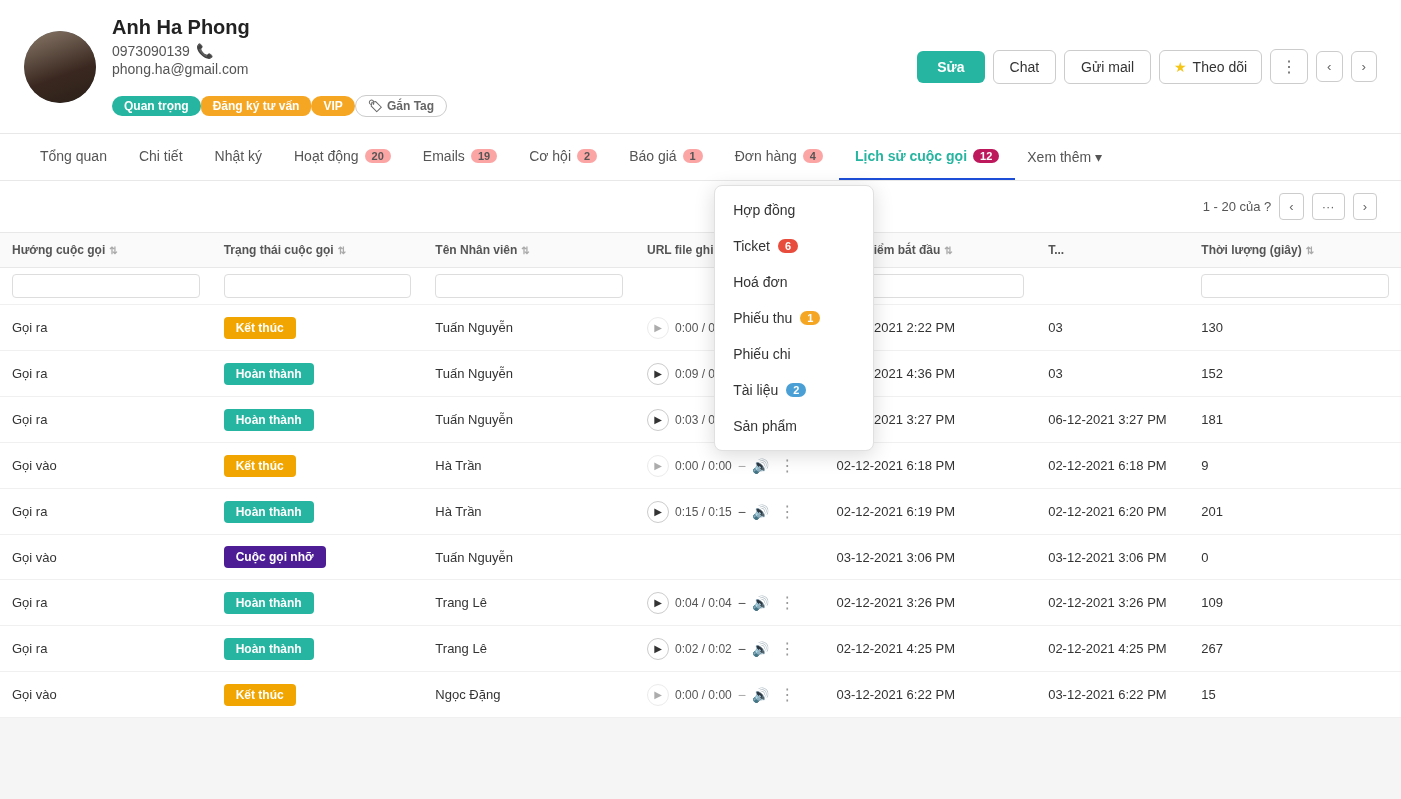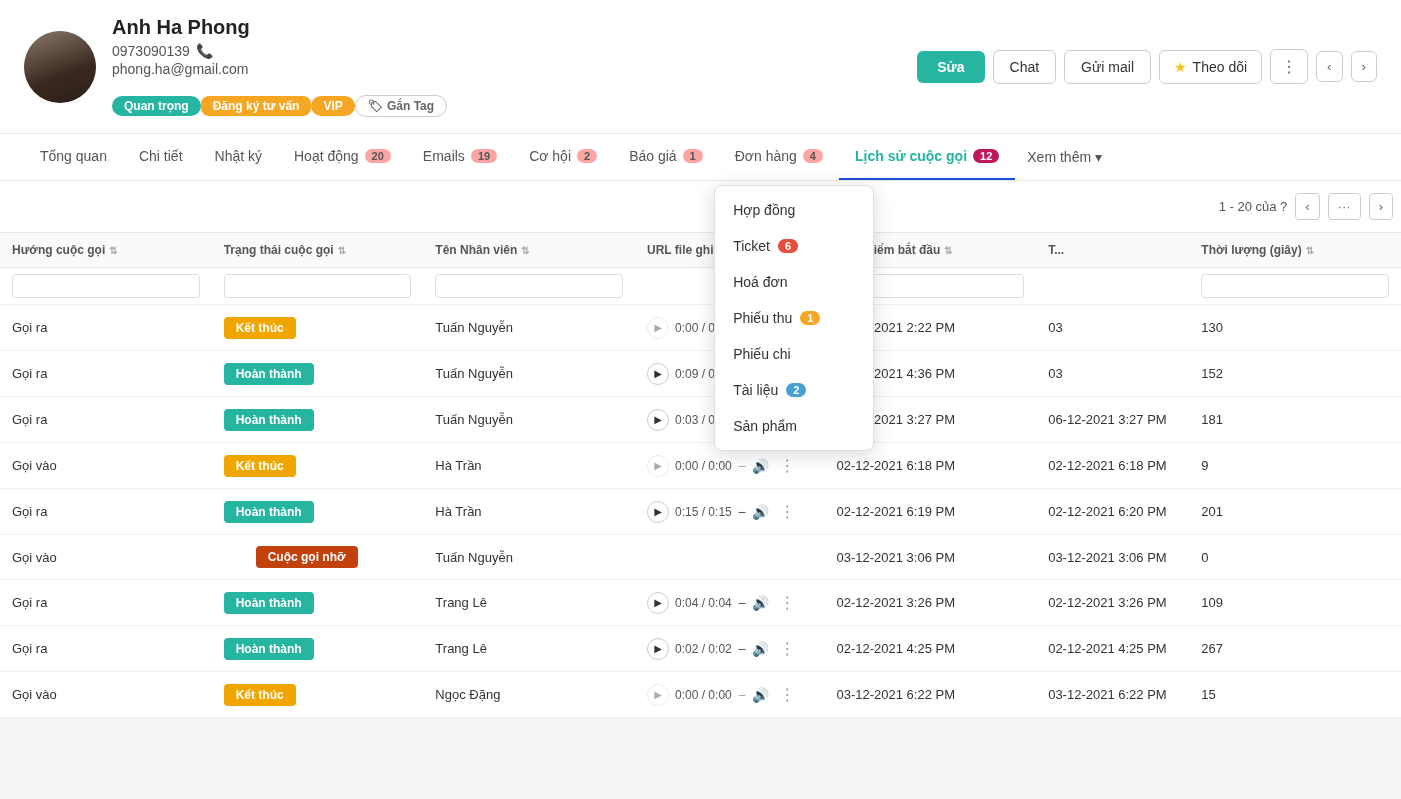--- a/index.html
+++ b/index.html
@@ -63,40 +63,40 @@
     .badge-orange { background: #f5a623; color: #fff; border-radius: 10px; padding: 1px 7px; font-size: 11px; font-weight: 600; }
     .badge-red { background: #e74c3c; color: #fff; border-radius: 10px; padding: 1px 7px; font-size: 11px; font-weight: 600; }
     .tab-more { display: flex; align-items: center; gap: 4px; color: #555; cursor: pointer; padding: 14px 12px; position: relative; }
 
     .content-area {
       background: #fff;
       margin: 0;
       position: relative;
     }
     .table-toolbar {
-      padding: 12px 8px;
+      padding: 12px 24px;
       display: flex;
       align-items: center;
       justify-content: flex-end;
       gap: 8px;
       border-bottom: 1px solid #e8e8e8;
     }
     .pagination-info { color: #555; font-size: 13px; }
     .btn-icon { background: #fff; border: 1px solid #ccc; padding: 5px 9px; border-radius: 4px; cursor: pointer; color: #666; font-size: 13px; }
 
     table { width: 100%; border-collapse: collapse; }
     th { background: #fafafa; padding: 10px 12px; text-align: left; font-size: 12px; font-weight: 600; color: #555; border-bottom: 1px solid #e8e8e8; white-space: nowrap; }
     td { padding: 11px 12px; border-bottom: 1px solid #f0f0f0; font-size: 13px; color: #333; white-space: nowrap; }
     .filter-row td { padding: 6px 12px; }
     .filter-input { width: 100%; border: 1px solid #ddd; border-radius: 4px; padding: 4px 8px; font-size: 12px; color: #333; outline: none; }
 
     .status-badge { padding: 4px 12px; border-radius: 4px; font-size: 12px; font-weight: 600; display: inline-block; }
     .status-ket-thuc { background: #f0a500; color: #fff; padding-left: 12px; }
     .status-hoan-thanh { background: #26b5a0; color: #fff; }
-    .status-cuoc-goi-nho { background: #c2410c; color: #fff; margin-left: 32px; }
+    .status-cuoc-goi-nho { background: #4c1d95; color: #fff; }
 
     .audio-control { display: flex; align-items: center; gap: 6px; color: #666; }
     .play-btn { width: 22px; height: 22px; border-radius: 50%; background: #fff; border: 1px solid #ccc; cursor: pointer; display: flex; align-items: center; justify-content: center; font-size: 10px; color: #333; }
     .play-btn-disabled { opacity: 0.4; }
     .audio-time { font-size: 12px; color: #555; }
     .audio-icon { font-size: 14px; color: #aaa; cursor: pointer; }
     .audio-icon-active { color: #555; }
     .dots-btn { background: none; border: none; cursor: pointer; color: #999; font-size: 16px; padding: 2px 4px; }
     .dropdown-menu {
       position: absolute;

